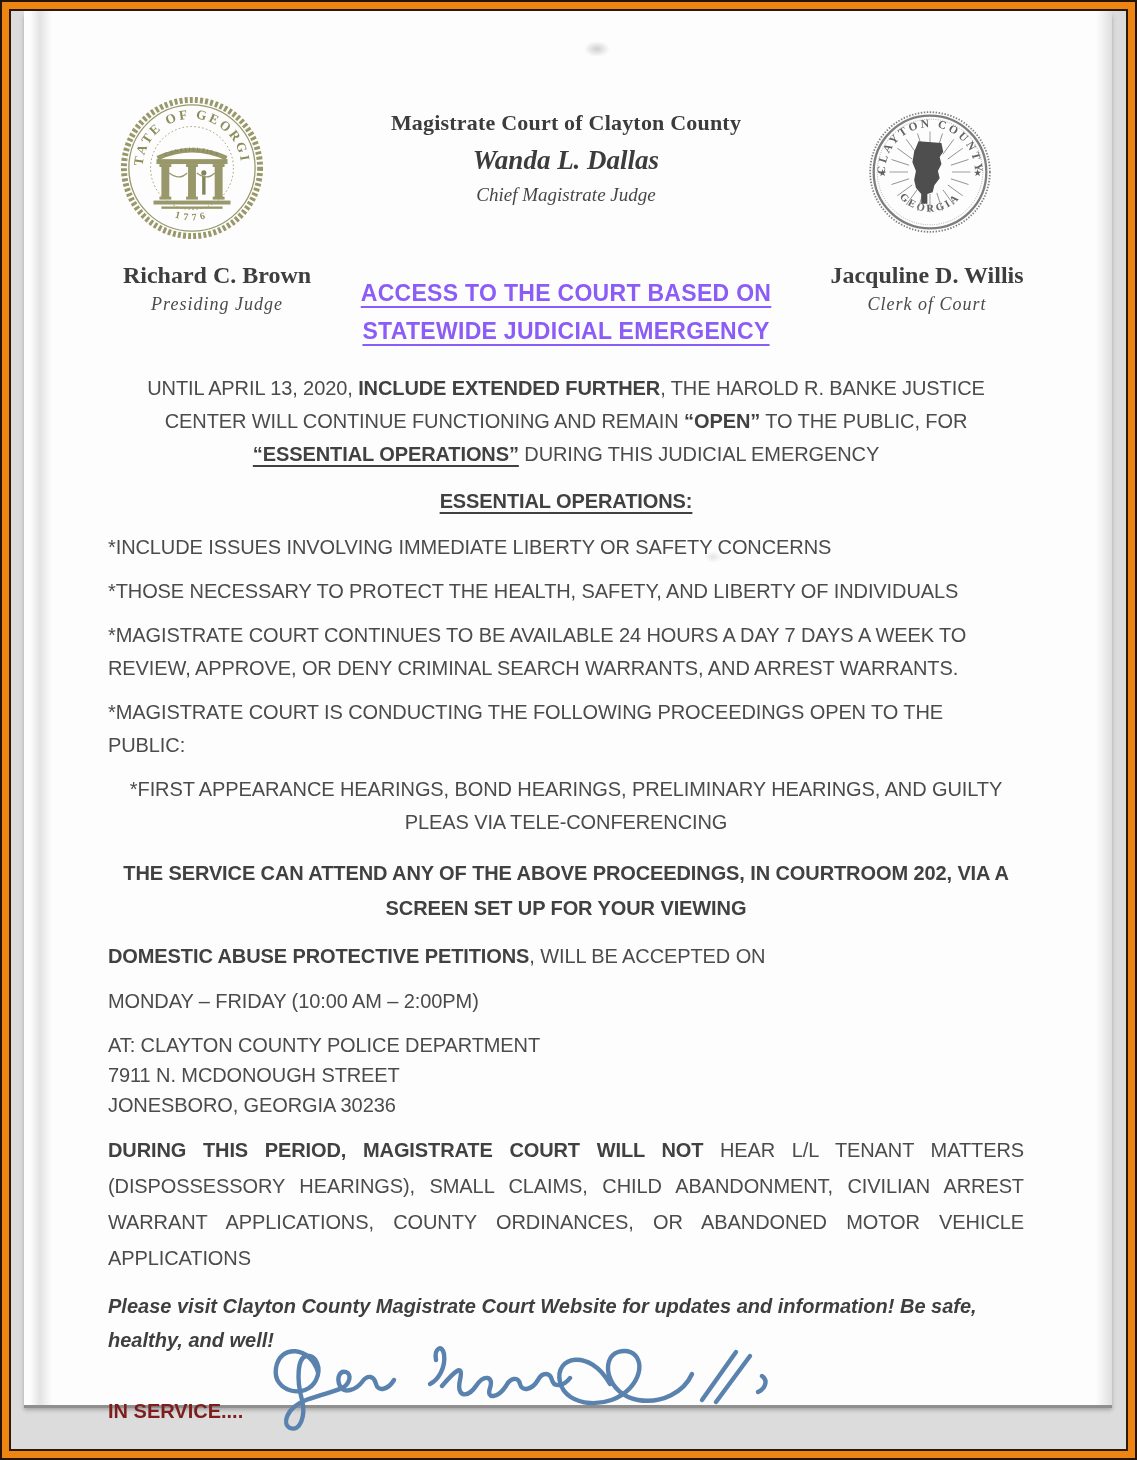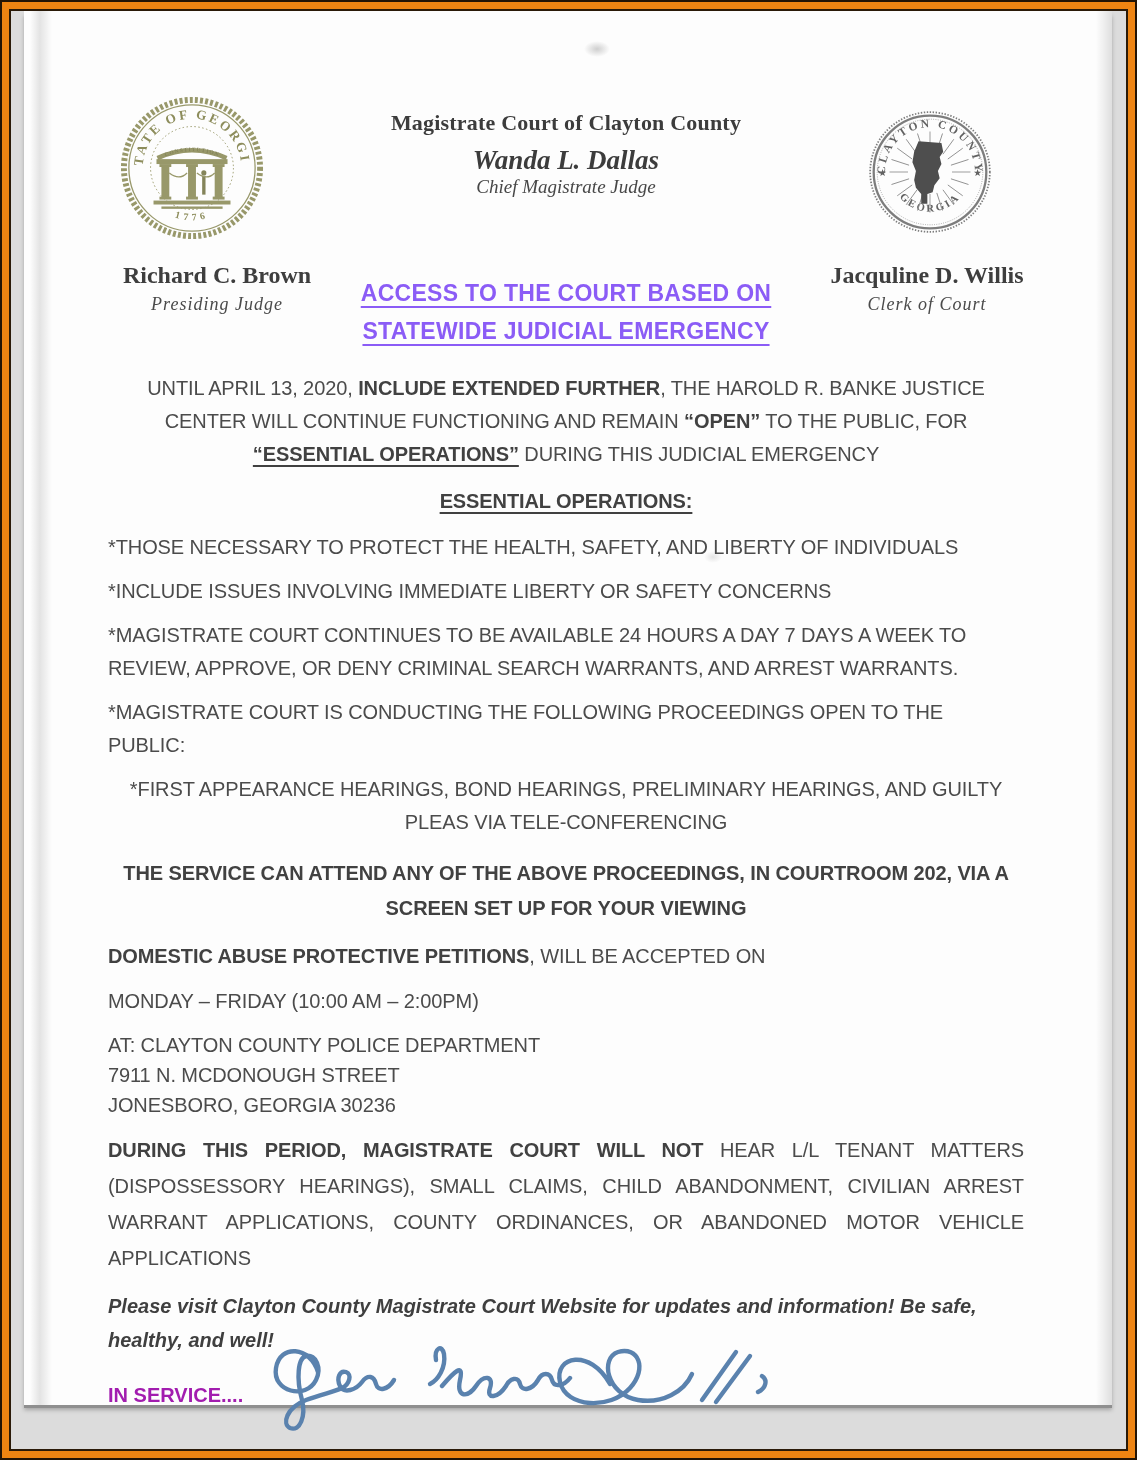--- a/index.html
+++ b/index.html
@@ -29,21 +29,21 @@
 
   
   .content{position:absolute;left:84px;right:88px;top:11px;color:#4b4b4b;}
   .header{position:relative;height:350px;}
   .seal-ga{position:absolute;left:10px;top:72px;}
   .seal-cc{position:absolute;right:28px;top:84px;}
   .court-head{position:absolute;left:50%;transform:translateX(-50%);top:88px;width:640px;
     text-align:center;font-family:"Liberation Serif", serif;color:#3c3c3c;}
   .court-name{font-size:22px;font-weight:700;letter-spacing:.2px;}
   .chief-name{font-size:27px;font-weight:700;margin-top:9px;font-style:italic;}
-  .chief-title{font-size:19px;font-style:italic;color:#474747;}
+  .chief-title{font-size:19px;font-style:italic;margin-top:8px;color:#474747;}
   .official{position:absolute;top:240px;text-align:center;font-family:"Liberation Serif", serif;color:#3e3e3e;}
   .official .o-name{font-size:24px;font-weight:700;}
   .official .o-title{font-size:18px;font-style:italic;margin-top:5px;letter-spacing:1px;color:#4a4a4a;}
   .official-left{left:-6px;width:230px;}
   .official-right{right:-18px;width:230px;}
   .notice-title{position:absolute;left:50%;transform:translateX(-50%);top:252px;width:520px;
     text-align:center;font-size:23px;font-weight:700;color:#8b5cf6;line-height:38px;letter-spacing:.3px;}
   .notice-title span{text-decoration:underline;text-decoration-thickness:2px;text-underline-offset:5px;}
 
   p{margin:0 0 12px 0;font-size:20px;line-height:33px;letter-spacing:-.1px;}
@@ -53,21 +53,21 @@
   .bu{font-weight:700;color:#414141;text-decoration:underline;text-decoration-thickness:2px;text-underline-offset:4px;}
   .intro{padding:0 6px;margin-bottom:14px;}
   .ess-head{font-size:20px;font-weight:700;color:#414141;margin-bottom:13px;}
   .ess-head span{text-decoration:underline;text-decoration-thickness:2px;text-underline-offset:4px;}
   .bullet{margin-bottom:11px;}
   .public-notice{font-weight:700;color:#414141;margin:17px 0 14px;line-height:35px;}
   .addr{line-height:30px;}
   .restrict{line-height:36px;margin-bottom:13px;}
   .closing{font-weight:700;font-style:italic;color:#3f3f3f;line-height:34px;margin-bottom:5px;letter-spacing:0;}
   .service-row{position:relative;height:72px;}
-  .service-label{position:absolute;left:0;top:22px;font-size:20px;font-weight:700;color:#a21caf;}
+  .service-label{position:absolute;left:0;top:38px;font-size:20px;font-weight:700;color:#7f1d1d;}
   .signature{position:absolute;left:150px;top:-28px;}
 </style>
 </head>
 <body>
 
 <div class="frame-outer"></div>
 <div class="frame-orange"></div>
 <div class="frame-innerline"></div>
 <div class="scan-bed"></div>
 
@@ -182,22 +182,22 @@
       <div class="notice-title">
         <div><span>ACCESS TO THE COURT BASED ON</span></div>
         <div><span>STATEWIDE JUDICIAL EMERGENCY</span></div>
       </div>
     </div>
 
     <p class="intro center"><span>UNTIL APRIL 13, 2020, </span><span class="b">INCLUDE EXTENDED FURTHER</span><span>, THE HAROLD R. BANKE JUSTICE CENTER WILL CONTINUE FUNCTIONING AND REMAIN </span><span class="b">“OPEN”</span><span> TO THE PUBLIC, FOR </span><span class="bu">“ESSENTIAL OPERATIONS”</span><span> DURING THIS JUDICIAL EMERGENCY</span></p>
 
     <p class="ess-head center"><span>ESSENTIAL OPERATIONS:</span></p>
 
+    <p class="bullet">*INCLUDE ISSUES INVOLVING IMMEDIATE LIBERTY OR SAFETY CONCERNS</p>
     <p class="bullet">*THOSE NECESSARY TO PROTECT THE HEALTH, SAFETY, AND LIBERTY OF INDIVIDUALS</p>
-    <p class="bullet">*INCLUDE ISSUES INVOLVING IMMEDIATE LIBERTY OR SAFETY CONCERNS</p>
     <p class="bullet">*MAGISTRATE COURT CONTINUES TO BE AVAILABLE 24 HOURS A DAY 7 DAYS A WEEK TO REVIEW, APPROVE, OR DENY CRIMINAL SEARCH WARRANTS, AND ARREST WARRANTS.</p>
     <p class="bullet">*MAGISTRATE COURT IS CONDUCTING THE FOLLOWING PROCEEDINGS OPEN TO THE PUBLIC:</p>
     <p class="bullet center" style="margin-bottom:14px">*FIRST APPEARANCE HEARINGS, BOND HEARINGS, PRELIMINARY HEARINGS, AND GUILTY PLEAS VIA TELE-CONFERENCING</p>
 
     <p class="public-notice center">THE SERVICE CAN ATTEND ANY OF THE ABOVE PROCEEDINGS, IN COURTROOM 202, VIA A SCREEN SET UP FOR YOUR VIEWING</p>
 
     <p><span class="b">DOMESTIC ABUSE PROTECTIVE PETITIONS</span><span>, WILL BE ACCEPTED ON</span></p>
 
     <p>MONDAY – FRIDAY (10:00 AM – 2:00PM)</p>
 

